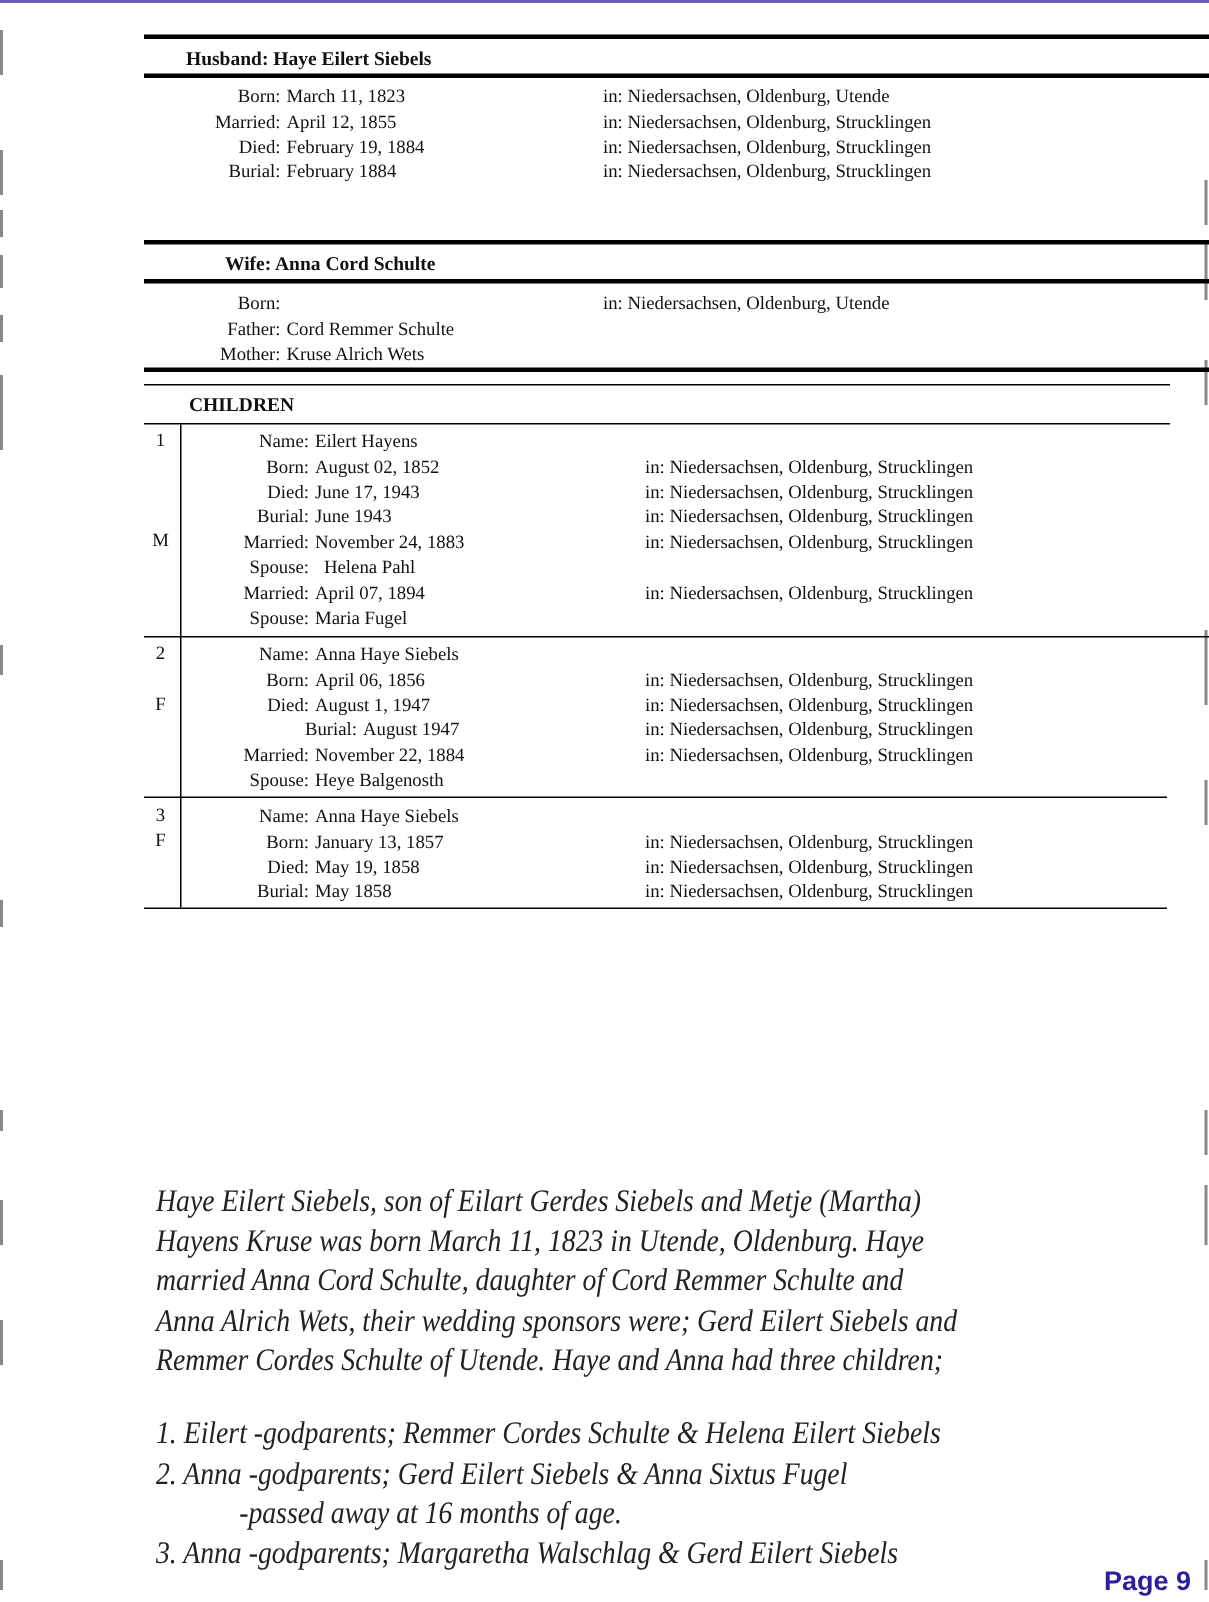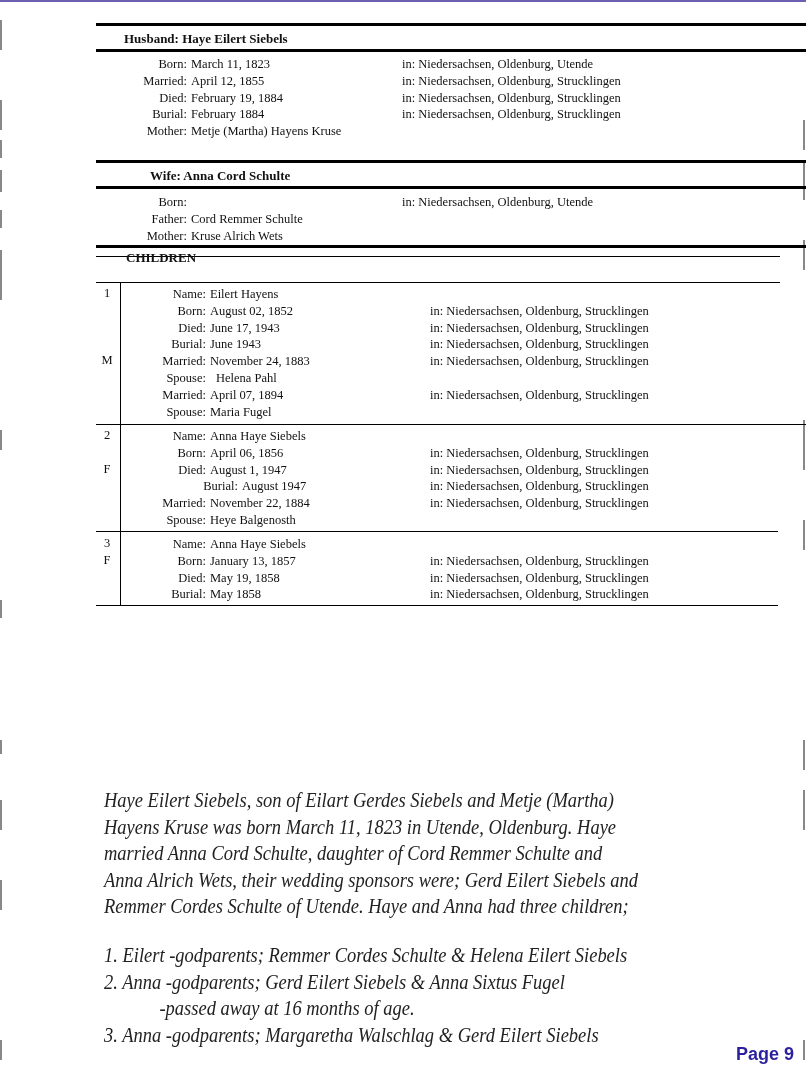--- a/index.html
+++ b/index.html
@@ -62,38 +62,37 @@
 <div class="hdr" style="left:124px;top:31px">
   <span>Husband:</span>
   <span>Haye Eilert Siebels</span>
 </div>
 <div class="rule thick" style="left:96px;top:49px;width:710px"></div>
 <div class="txt" style="left:100px;top:56px" id="husband-facts">
     <div class="row" style="position: relative;"><span class="lbl" style="width: 87px;">Born:</span><span style="margin-left: 4px;">March 11, 1823</span><span style="position: absolute; left: 302px; top: 0px;">in: Niedersachsen, Oldenburg, Utende</span></div>
     <div class="row" style="position: relative;"><span class="lbl" style="width: 87px;">Married:</span><span style="margin-left: 4px;">April 12, 1855</span><span style="position: absolute; left: 302px; top: 0px;">in: Niedersachsen, Oldenburg, Strucklingen</span></div>
     <div class="row" style="position: relative;"><span class="lbl" style="width: 87px;">Died:</span><span style="margin-left: 4px;">February 19, 1884</span><span style="position: absolute; left: 302px; top: 0px;">in: Niedersachsen, Oldenburg, Strucklingen</span></div>
     <div class="row" style="position: relative;"><span class="lbl" style="width: 87px;">Burial:</span><span style="margin-left: 4px;">February 1884</span><span style="position: absolute; left: 302px; top: 0px;">in: Niedersachsen, Oldenburg, Strucklingen</span></div>
-    <div class="row" style="position: relative;"><span class="lbl" style="width: 87px;">Mother:</span><span style="margin-left: 4px;">Metje (Martha)  Hayens Kruse</span></div>
   </div>
 
 <div class="rule thick" style="left:96px;top:160px;width:710px"></div>
 <div class="hdr" style="left:150px;top:168px">
   <span>Wife:</span>
   <span>Anna Cord Schulte</span>
 </div>
 <div class="rule thick" style="left:96px;top:186px;width:710px"></div>
 <div class="txt" style="left:100px;top:194px" id="wife-facts">
     <div class="row" style="position: relative;"><span class="lbl" style="width: 87px;">Born:</span><span style="margin-left: 4px;"></span><span style="position: absolute; left: 302px; top: 0px;">in: Niedersachsen, Oldenburg, Utende</span></div>
     <div class="row" style="position: relative;"><span class="lbl" style="width: 87px;">Father:</span><span style="margin-left: 4px;">Cord Remmer Schulte</span></div>
     <div class="row" style="position: relative;"><span class="lbl" style="width: 87px;">Mother:</span><span style="margin-left: 4px;">Kruse Alrich Wets</span></div>
   </div>
 <div class="rule thick" style="left:96px;top:245px;width:710px"></div>
 
 <div class="rule thin" style="left:96px;top:256px;width:684px"></div>
-<div class="hdr" style="left:126px;top:250px">CHILDREN</div>
+<div class="hdr" style="left:126px;top:262px">CHILDREN</div>
 <div class="rule thin" style="left:96px;top:282px;width:684px"></div>
 <div class="vline" style="top:282px;height:323px"></div>
 
 <div id="children-wrap">
     <div class="childnum" style="top: 286px;">1</div>
     <div class="childnum" style="top: 353.2px;">M</div>
     <div class="txt" style="left: 120px; top: 286px;">
       <div class="row" style="position: relative;"><span class="lbl" style="width: 86px;">Name:</span><span style="margin-left: 4px;">Eilert Hayens</span></div>
       <div class="row" style="position: relative;"><span class="lbl" style="width: 86px;">Born:</span><span style="margin-left: 4px;">August 02, 1852</span><span style="position: absolute; left: 310px; top: 0px;">in: Niedersachsen, Oldenburg, Strucklingen</span></div>
       <div class="row" style="position: relative;"><span class="lbl" style="width: 86px;">Died:</span><span style="margin-left: 4px;">June 17, 1943</span><span style="position: absolute; left: 310px; top: 0px;">in: Niedersachsen, Oldenburg, Strucklingen</span></div>

